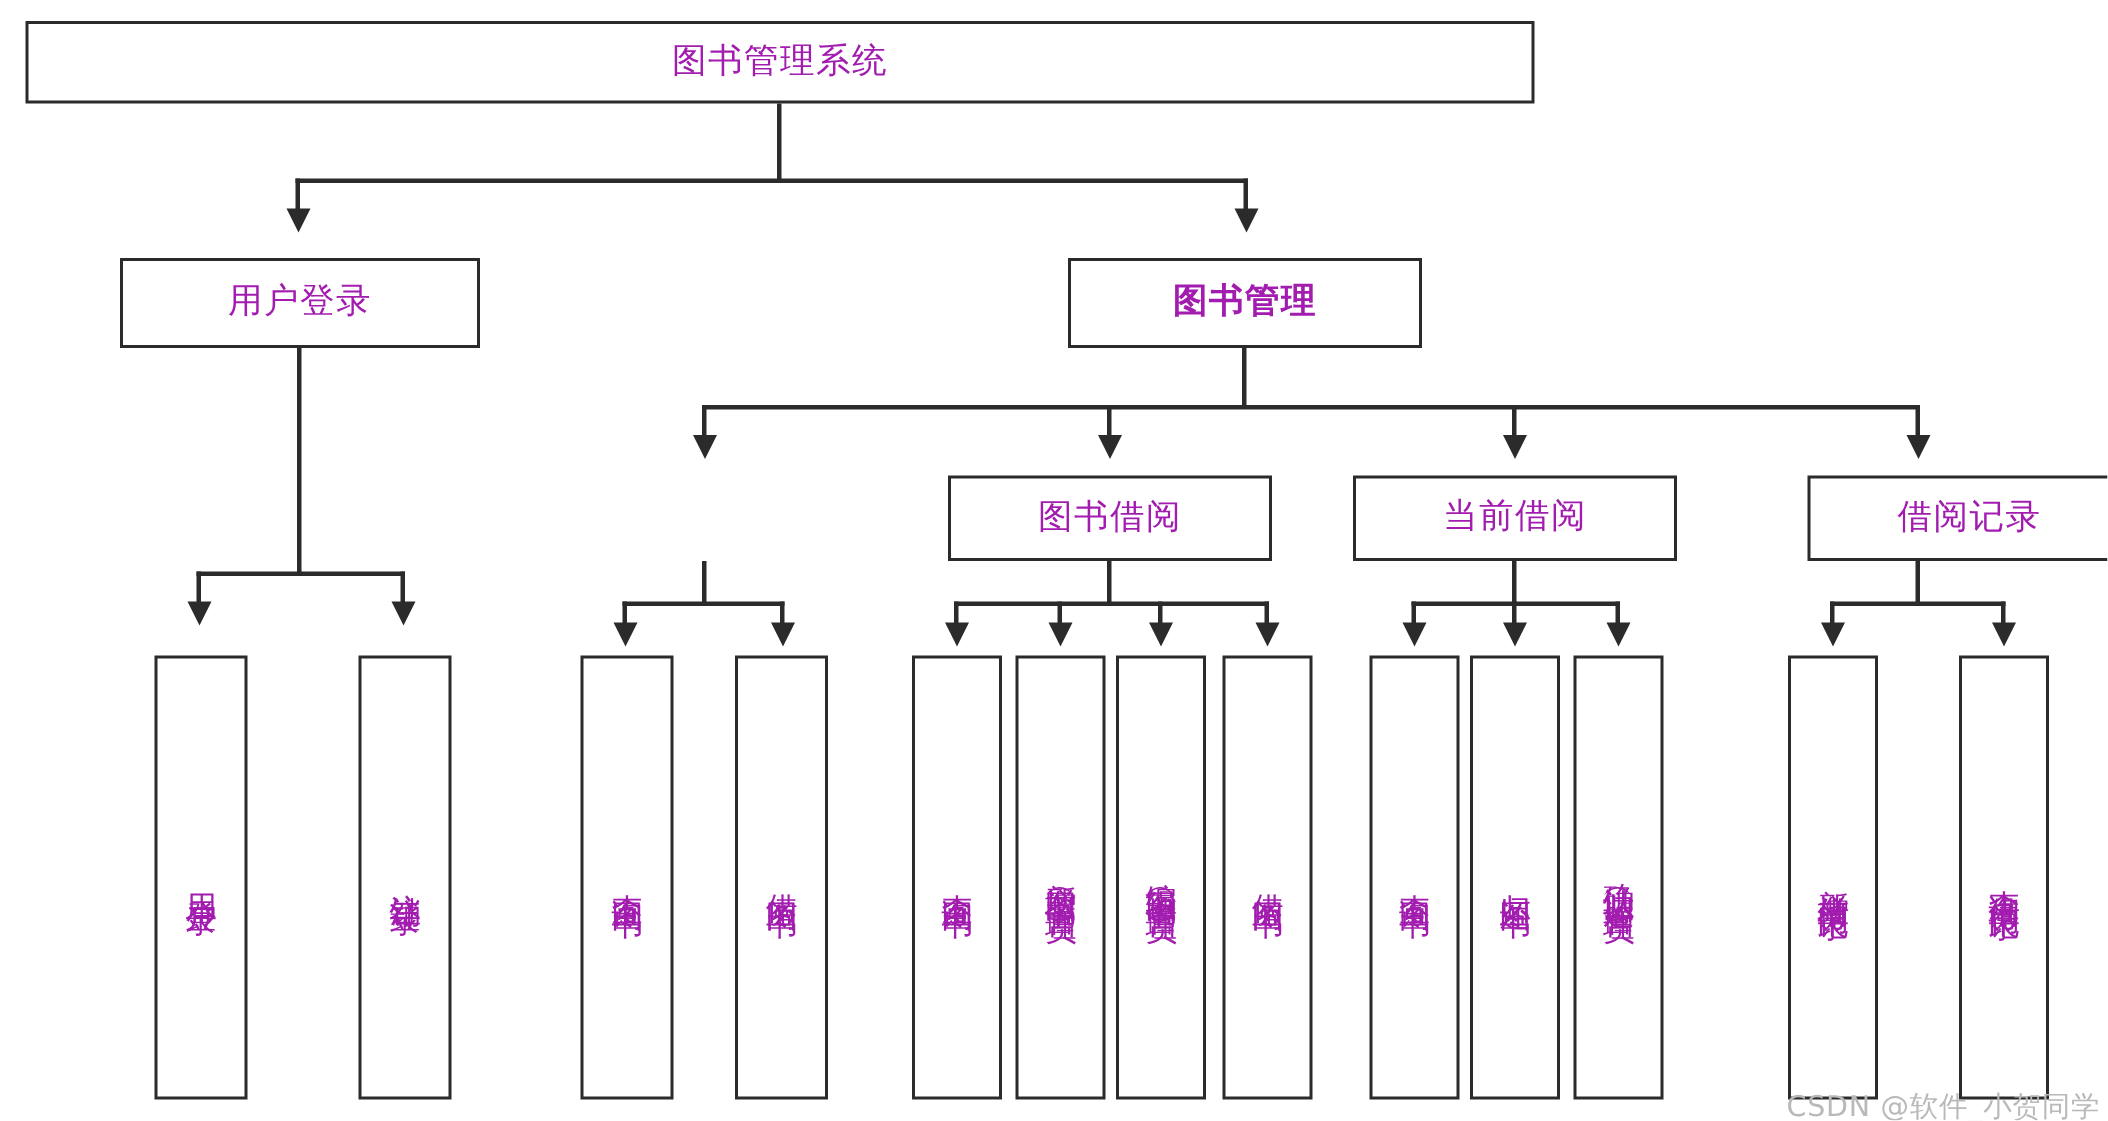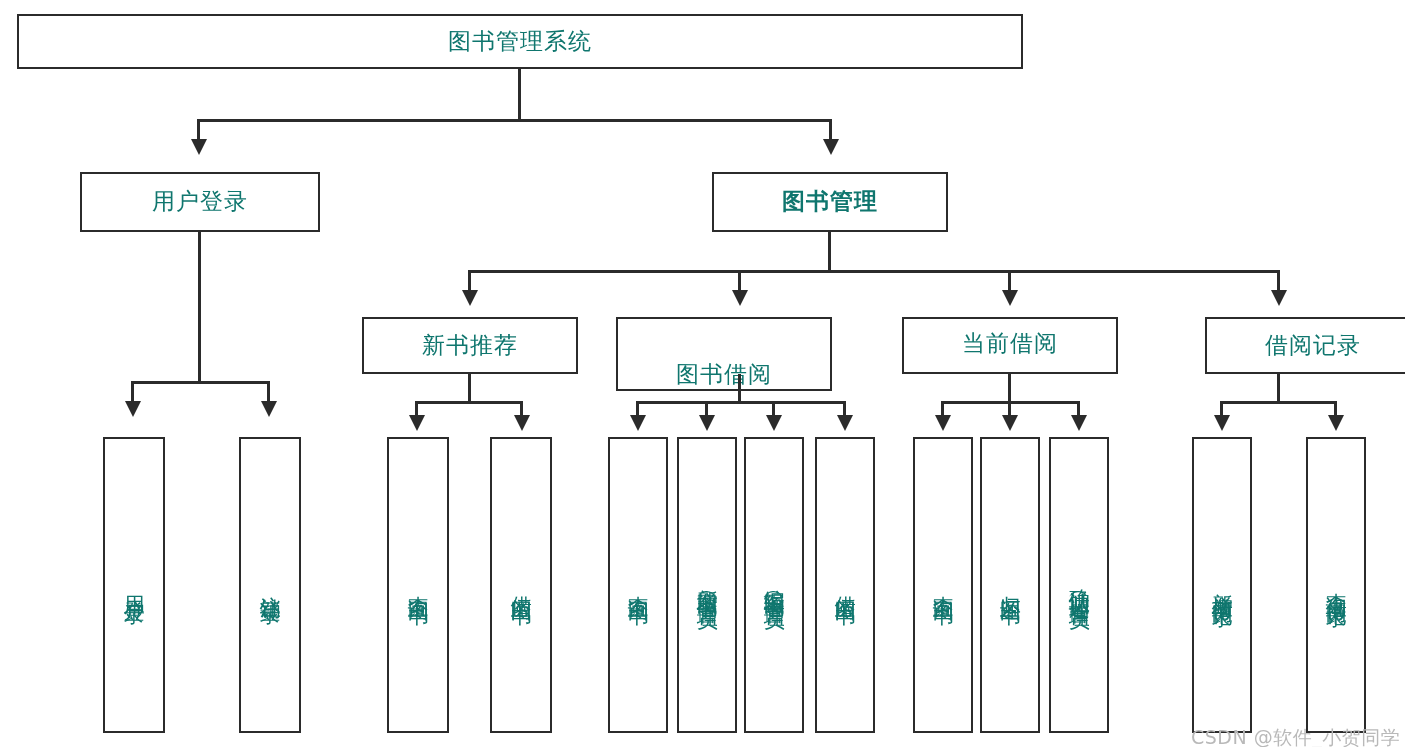--- a/index.html
+++ b/index.html
@@ -19,21 +19,21 @@
     overflow: hidden;
   }
   .node {
     position: absolute;
     box-sizing: border-box;
     border: 2px solid #2b2b2b;
     background: #ffffff;
     display: flex;
     align-items: center;
     justify-content: center;
-    color: #0f766e;
+    color: #a21caf;
   }
   .node.horiz {
     font-size: 23px;
     letter-spacing: 1px;
     line-height: 1.2;
   }
   .node.vert {
     writing-mode: vertical-rl;
     text-orientation: upright;
     font-size: 21px;
@@ -107,24 +107,21 @@
 
   <div class="line" style="left:738px; top:270px; width:3px; height:22px;"></div>
   <div class="arrow" style="left:732px; top:290px;"></div>
 
   <div class="line" style="left:1008px; top:270px; width:3px; height:22px;"></div>
   <div class="arrow" style="left:1002px; top:290px;"></div>
 
   <div class="line" style="left:1277px; top:270px; width:3px; height:22px;"></div>
   <div class="arrow" style="left:1271px; top:290px;"></div>
 
-  <div class="node horiz" style="left:362px; top:317px; width:216px; height:57px;">
-    <span>新书推荐</span>
-  </div>
-  <div class="node horiz" style="left:616px; top:317px; width:216px; height:74px;align-items:flex-end;">
+  <div class="node horiz" style="left:632px; top:317px; width:216px; height:57px;">
     <span>图书借阅</span>
   </div>
   <div class="node horiz" style="left:902px; top:317px; width:216px; height:57px;font-family:Liberation Mono, monospace;">
     <span>当前借阅</span>
   </div>
   <div class="node horiz" style="left:1171px; top:317px; width:216px; height:57px;margin-left:34px;">
     <span>借阅记录</span>
   </div>
 
   <div class="line" style="left:468px; top:374px; width:3px; height:29px;"></div>

